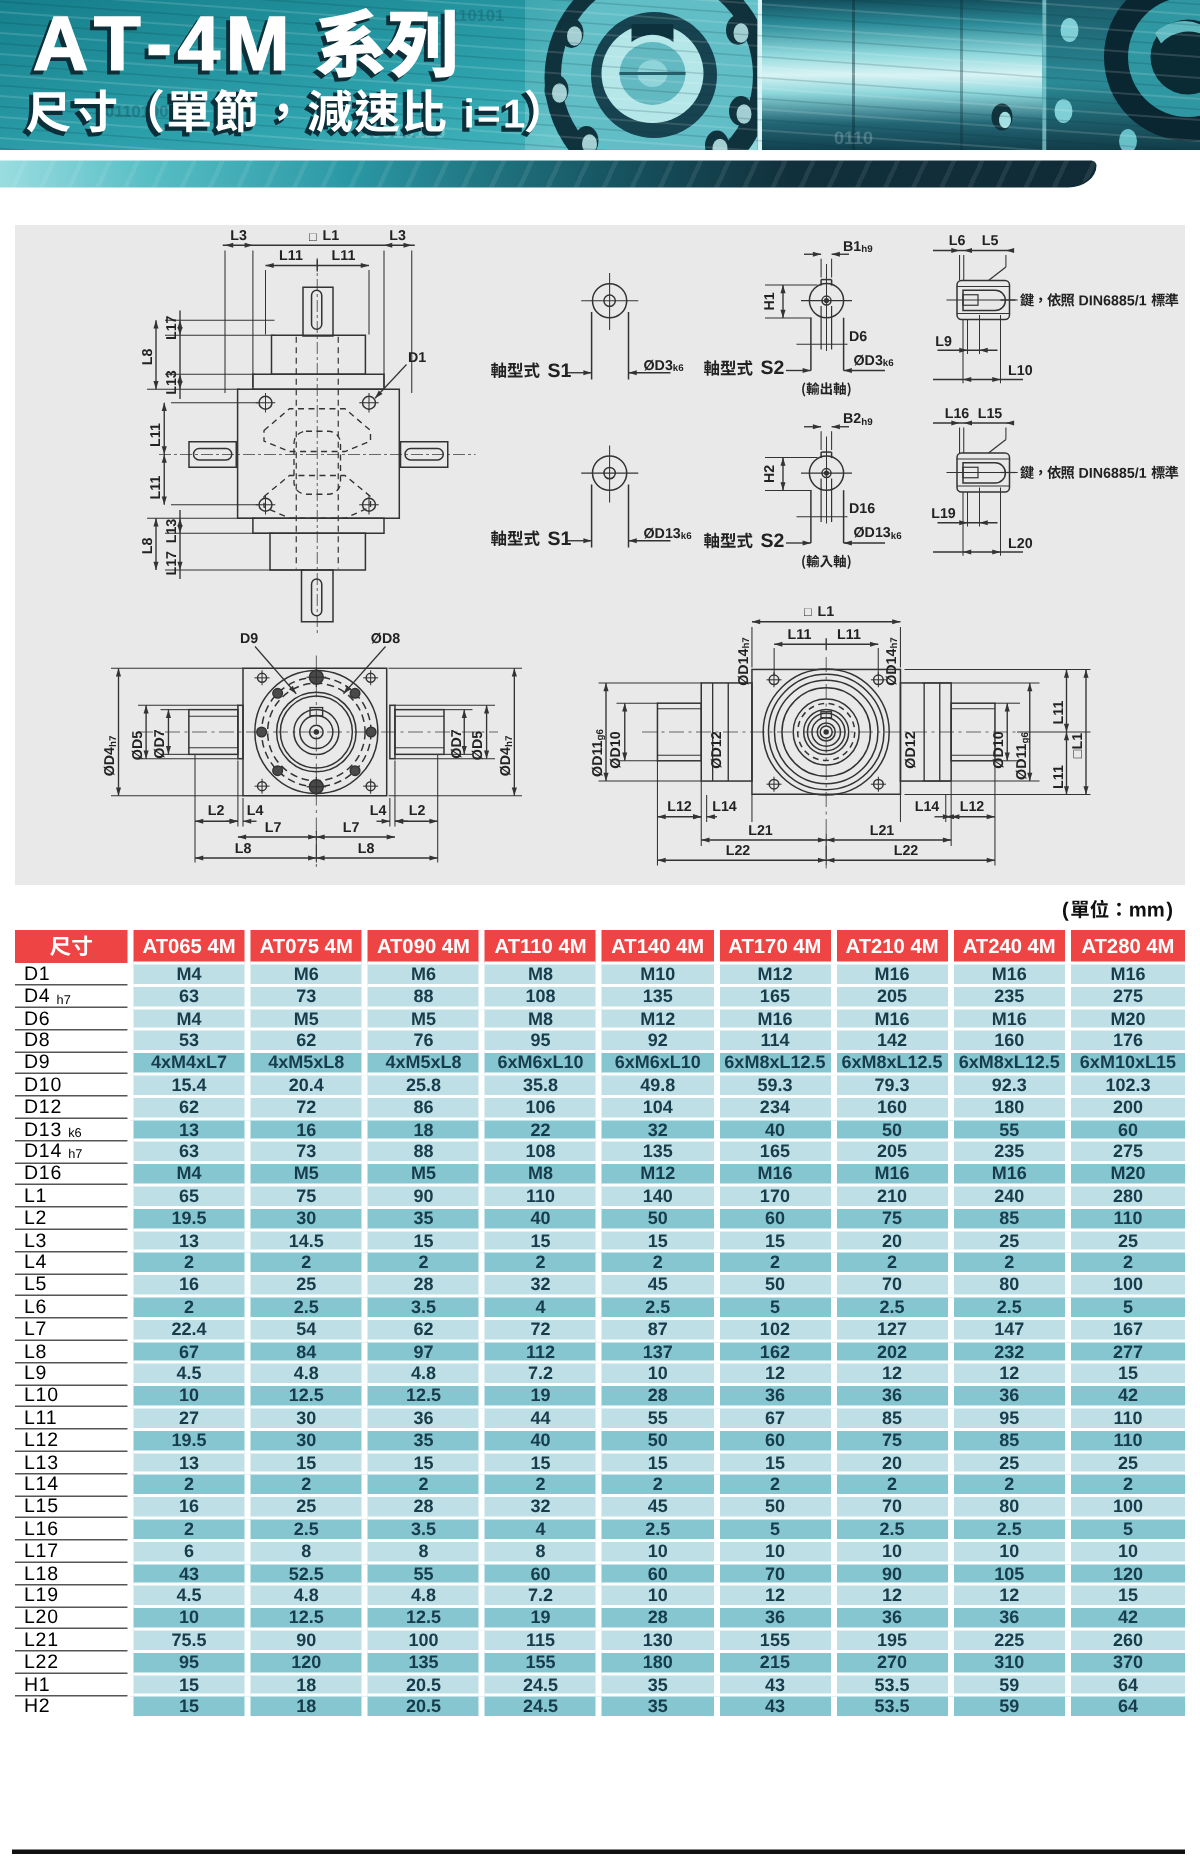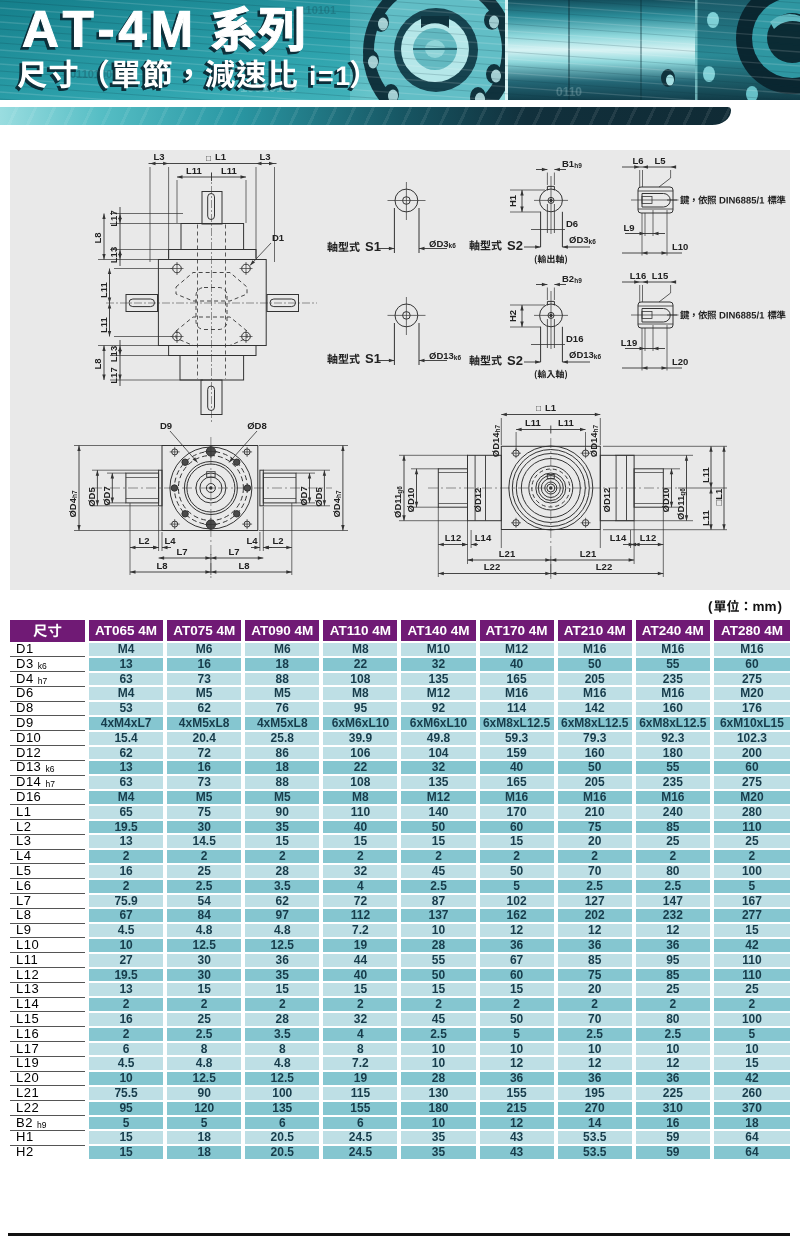--- a/index.html
+++ b/index.html
@@ -17,21 +17,21 @@
        border-bottom-right-radius:22px 17px;
        background:repeating-linear-gradient(115deg,rgba(255,255,255,0) 0 14px,rgba(255,255,255,.08) 14px 17px);}
   
   #panel{position:absolute;left:10px;top:150px;width:780px;height:440px;background:#e9e9e9;}
   
   #unit{position:absolute;right:9px;top:594px;width:160px;height:22px;}
   
   #tbl{position:absolute;left:10px;top:620px;width:780px;border-collapse:collapse;
        table-layout:fixed;font-family:"Liberation Sans",sans-serif;}
   #tbl col.c0{width:77px;}
-  #tbl th{background:#701a75;color:#fff;font-size:13.5px;font-weight:bold;height:21px;
+  #tbl th{background:#ef4444;color:#fff;font-size:13.5px;font-weight:bold;height:21px;
        padding:0;border-left:4px solid #fff;}
   #tbl th.h0{border-left:none;}
   #tbl td{height:12.8px;padding:0;font-size:12px;text-align:center;color:#173c4b;
        font-weight:bold;border-left:4px solid #fff;border-top:2px solid #fff;line-height:12.8px;}
   #tbl td.r{background:#fff !important;color:#000;text-align:left;font-weight:normal;
        font-size:13px;border-left:none;border-top:1px solid #555;padding-left:6px;
        letter-spacing:.5px;}
   #tbl tr.a td{background:#bedfe5;}
   #tbl tr.b td{background:#85c6d0;}
   #tbl td.r .ss{font-size:8.5px;letter-spacing:0;line-height:0;position:relative;top:1px;}
@@ -763,32 +763,20 @@
         <td>M4</td>
         <td>M6</td>
         <td>M6</td>
         <td>M8</td>
         <td>M10</td>
         <td>M12</td>
         <td>M16</td>
         <td>M16</td>
         <td>M16</td>
       </tr>
-<tr class="b">
-        <td class="r">D3 <span class="ss">k6</span></td>
-        <td>13</td>
-        <td>16</td>
-        <td>18</td>
-        <td>22</td>
-        <td>32</td>
-        <td>40</td>
-        <td>50</td>
-        <td>55</td>
-        <td>60</td>
-      </tr>
 <tr class="a">
         <td class="r">D4 <span class="ss">h7</span></td>
         <td>63</td>
         <td>73</td>
         <td>88</td>
         <td>108</td>
         <td>135</td>
         <td>165</td>
         <td>205</td>
         <td>235</td>
@@ -828,35 +816,35 @@
         <td>6xM8xL12.5</td>
         <td>6xM8xL12.5</td>
         <td>6xM8xL12.5</td>
         <td>6xM10xL15</td>
       </tr>
 <tr class="a">
         <td class="r">D10 </td>
         <td>15.4</td>
         <td>20.4</td>
         <td>25.8</td>
-        <td>39.9</td>
+        <td>35.8</td>
         <td>49.8</td>
         <td>59.3</td>
         <td>79.3</td>
         <td>92.3</td>
         <td>102.3</td>
       </tr>
 <tr class="a">
         <td class="r">D12 </td>
         <td>62</td>
         <td>72</td>
         <td>86</td>
         <td>106</td>
         <td>104</td>
-        <td>159</td>
+        <td>234</td>
         <td>160</td>
         <td>180</td>
         <td>200</td>
       </tr>
 <tr class="b">
         <td class="r">D13 <span class="ss">k6</span></td>
         <td>13</td>
         <td>16</td>
         <td>18</td>
         <td>22</td>
@@ -957,21 +945,21 @@
         <td>3.5</td>
         <td>4</td>
         <td>2.5</td>
         <td>5</td>
         <td>2.5</td>
         <td>2.5</td>
         <td>5</td>
       </tr>
 <tr class="a">
         <td class="r">L7 </td>
-        <td>75.9</td>
+        <td>22.4</td>
         <td>54</td>
         <td>62</td>
         <td>72</td>
         <td>87</td>
         <td>102</td>
         <td>127</td>
         <td>147</td>
         <td>167</td>
       </tr>
 <tr class="b">
@@ -1087,20 +1075,32 @@
         <td>6</td>
         <td>8</td>
         <td>8</td>
         <td>8</td>
         <td>10</td>
         <td>10</td>
         <td>10</td>
         <td>10</td>
         <td>10</td>
       </tr>
+<tr class="b">
+        <td class="r">L18 </td>
+        <td>43</td>
+        <td>52.5</td>
+        <td>55</td>
+        <td>60</td>
+        <td>60</td>
+        <td>70</td>
+        <td>90</td>
+        <td>105</td>
+        <td>120</td>
+      </tr>
 <tr class="a">
         <td class="r">L19 </td>
         <td>4.5</td>
         <td>4.8</td>
         <td>4.8</td>
         <td>7.2</td>
         <td>10</td>
         <td>12</td>
         <td>12</td>
         <td>12</td>
@@ -1135,32 +1135,20 @@
         <td>95</td>
         <td>120</td>
         <td>135</td>
         <td>155</td>
         <td>180</td>
         <td>215</td>
         <td>270</td>
         <td>310</td>
         <td>370</td>
       </tr>
-<tr class="b">
-        <td class="r">B2 <span class="ss">h9</span></td>
-        <td>5</td>
-        <td>5</td>
-        <td>6</td>
-        <td>6</td>
-        <td>10</td>
-        <td>12</td>
-        <td>14</td>
-        <td>16</td>
-        <td>18</td>
-      </tr>
 <tr class="a">
         <td class="r">H1 </td>
         <td>15</td>
         <td>18</td>
         <td>20.5</td>
         <td>24.5</td>
         <td>35</td>
         <td>43</td>
         <td>53.5</td>
         <td>59</td>

